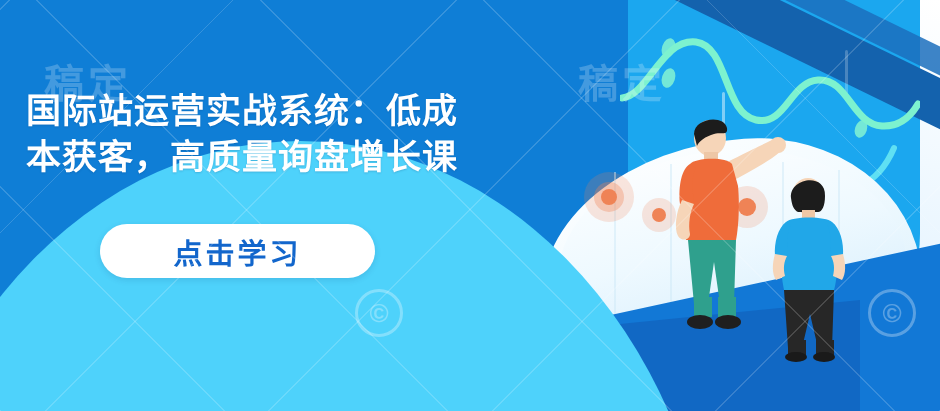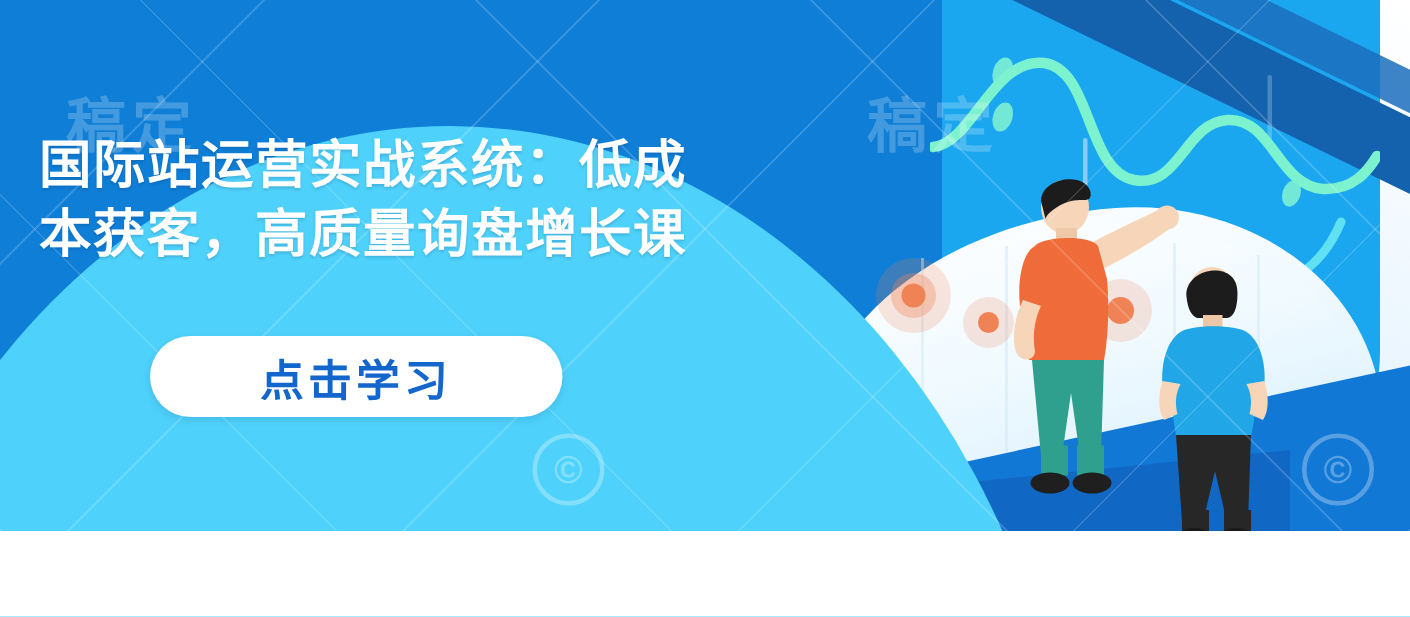--- a/index.html
+++ b/index.html
@@ -1,21 +1,21 @@
 <!DOCTYPE html>
 <html lang="zh-CN"><head>
 <meta charset="utf-8">
 <title>Course Banner</title>
 <style>
   html,body{margin:0;padding:0;background:#fff;}
   body{font-family:"Liberation Sans","DejaVu Sans",sans-serif;}
 
   .banner{
     position:relative;
-    width:940px;height:354px;
+    width:940px;height:411px;
     overflow:hidden;
     background:#0f7ed6;
   }
 
   
   .layer{position:absolute;inset:0;}
 
   
   .wave-bottom{
     position:absolute;

